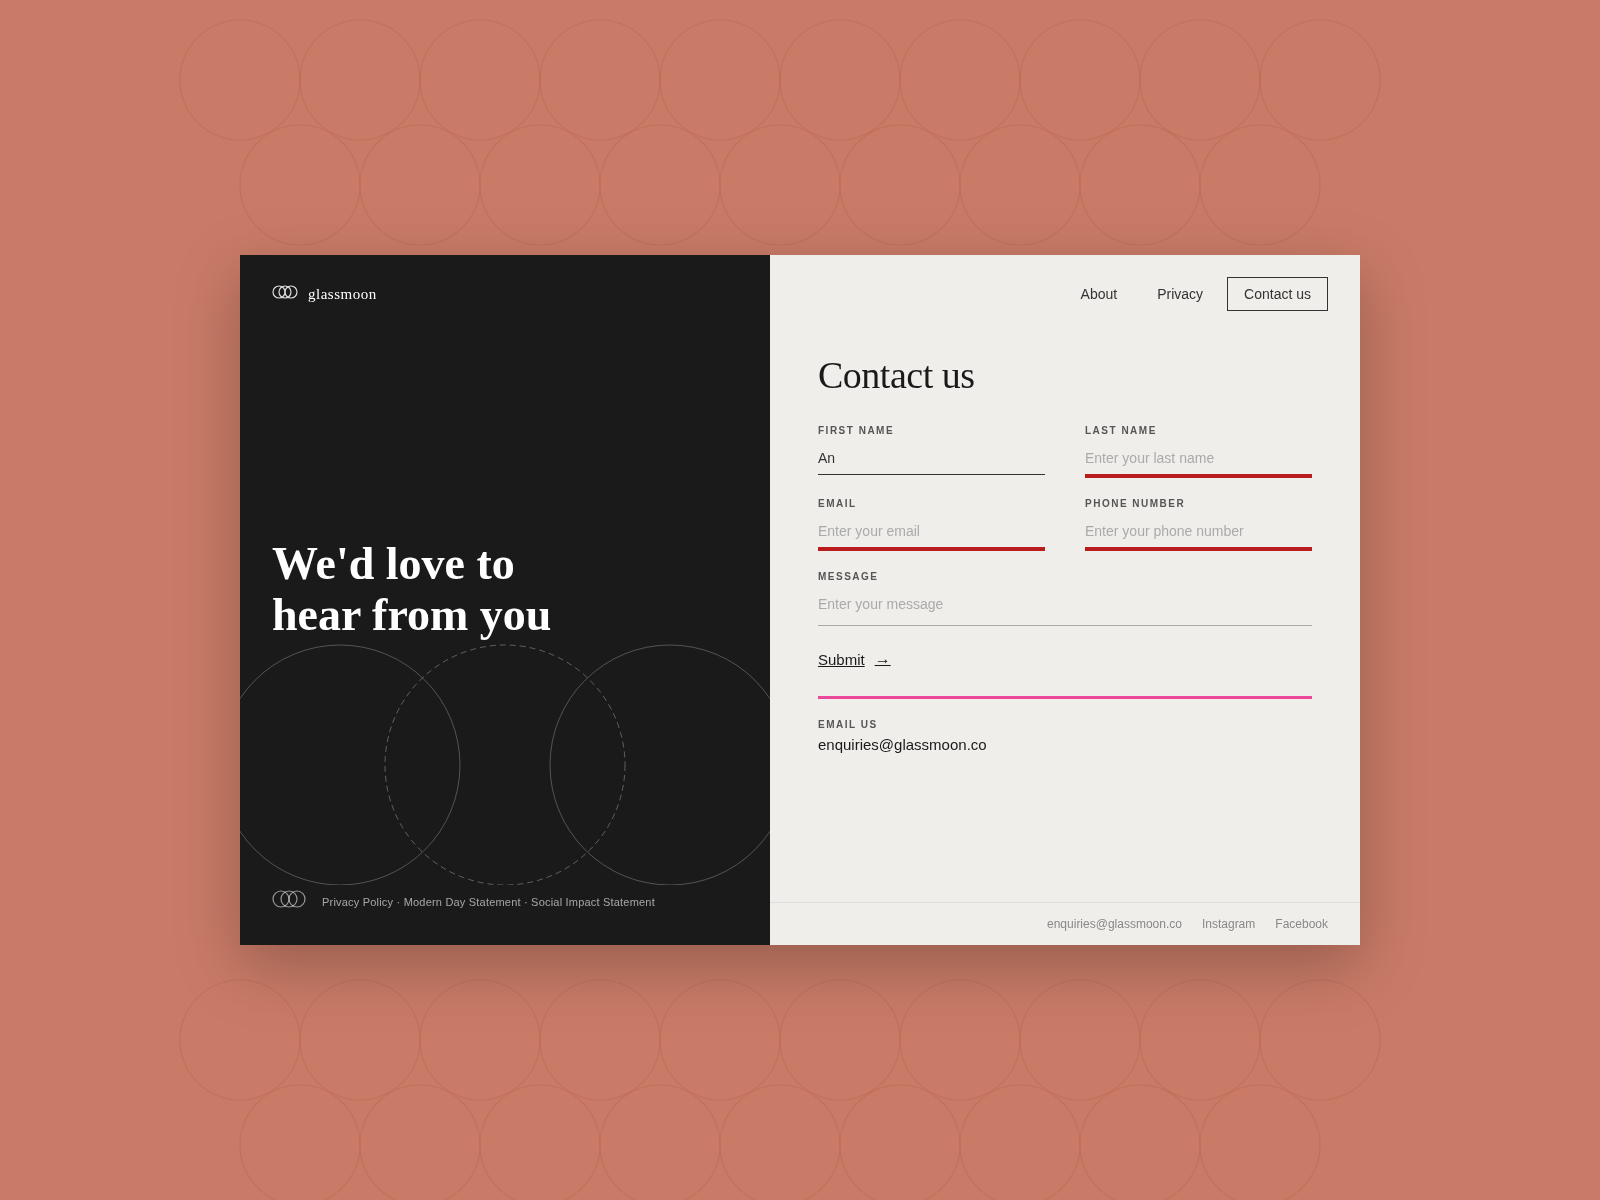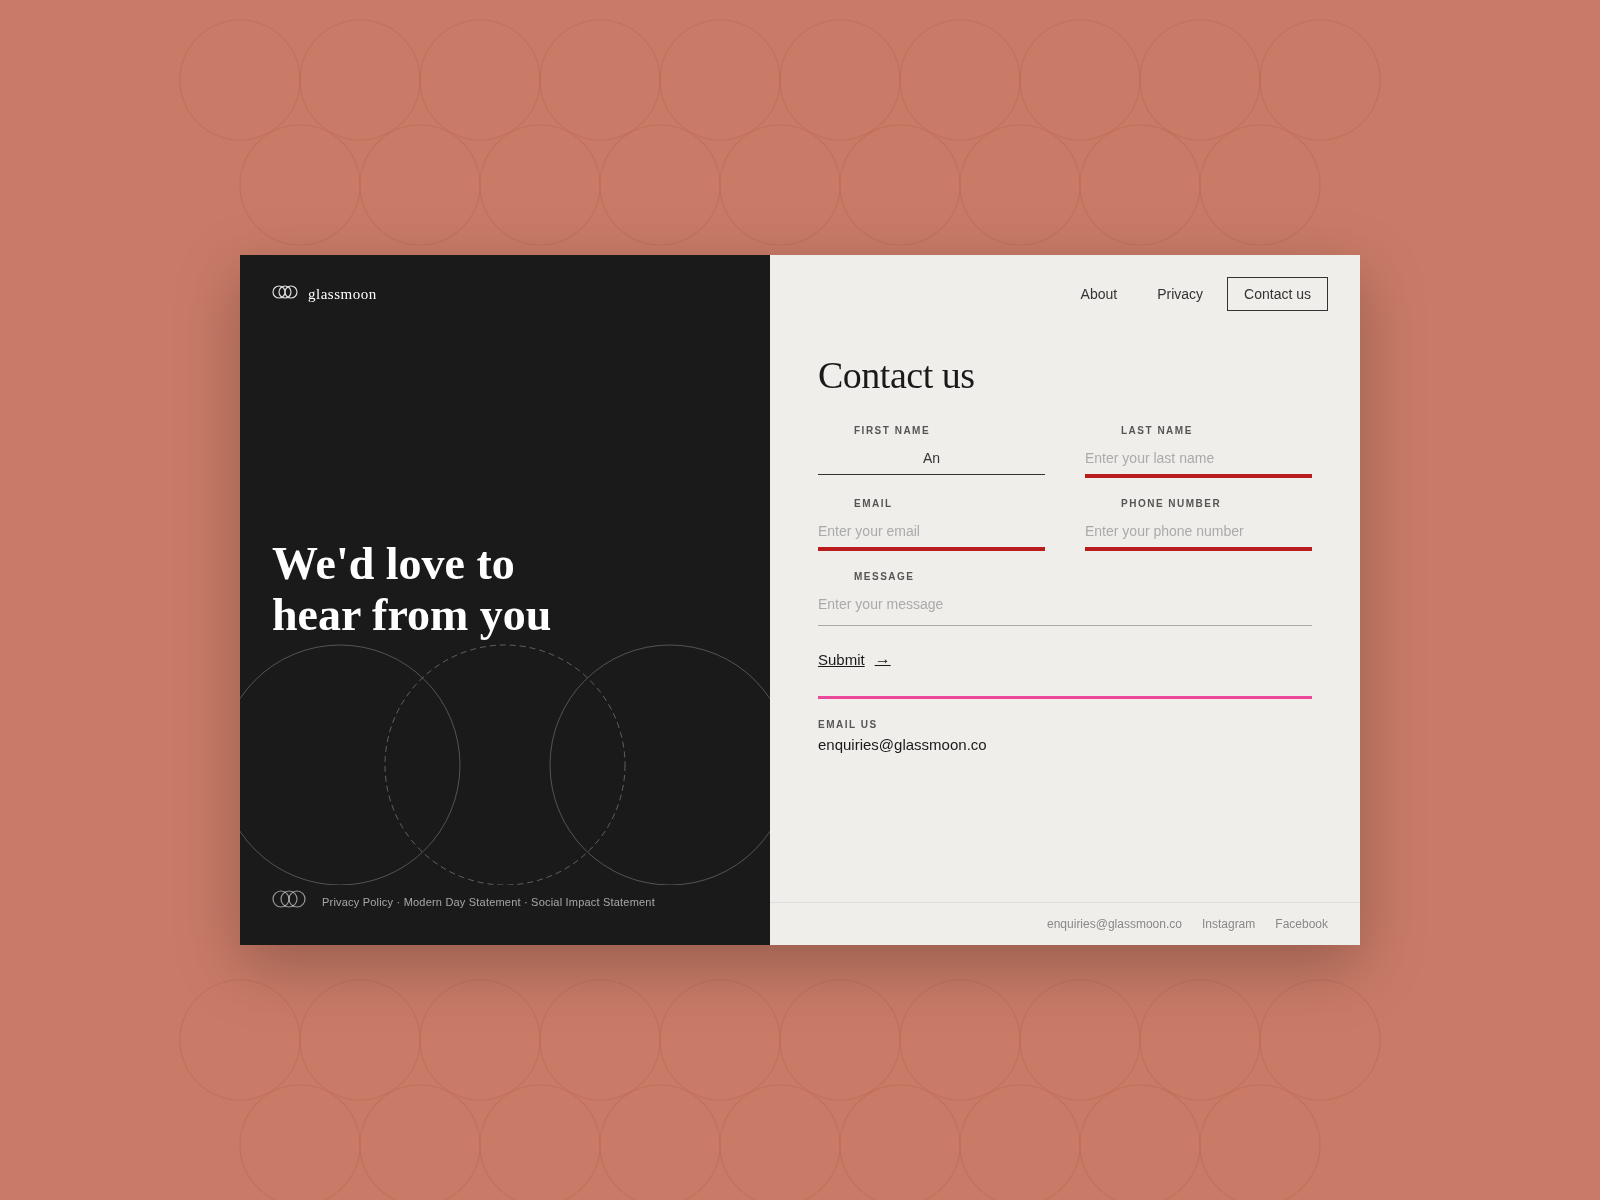--- a/index.html
+++ b/index.html
@@ -189,21 +189,20 @@
     }
 
     .form-field label {
       font-family: Arial, sans-serif;
       font-size: 10px;
       font-weight: 700;
       letter-spacing: 1.5px;
       color: #555;
       margin-bottom: 8px;
       text-transform: uppercase;
-      margin-left: 36px;
     }
 
     .form-field input,
     .form-field textarea {
       background: transparent;
       border: none;
       border-bottom: 4px solid #b91c1c;
       padding: 6px 0 8px 0;
       font-family: Arial, sans-serif;
       font-size: 14px;
@@ -213,21 +212,20 @@
     }
 
     .form-field input::placeholder,
     .form-field textarea::placeholder {
       color: #aaa;
       font-size: 14px;
     }
 
     .form-field.active input {
       border-bottom: 1.5px solid #333;
-      text-align: center;
     }
 
     .form-field textarea {
       resize: none;
       height: 36px;
       border-bottom: 1px solid #aaa;
     }
 
     .form-field-full {
       width: 100%;

